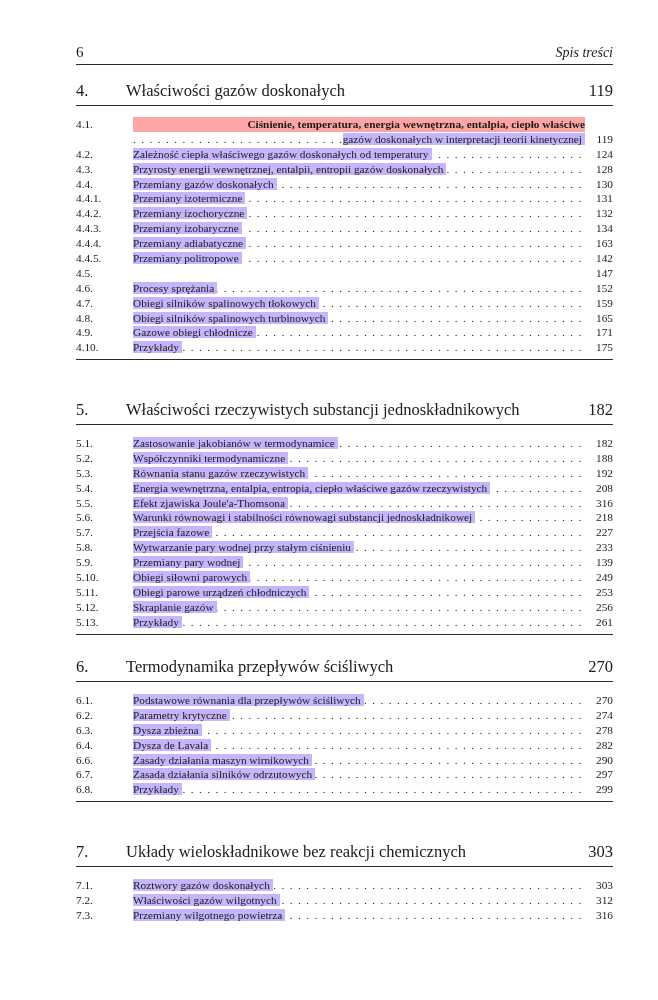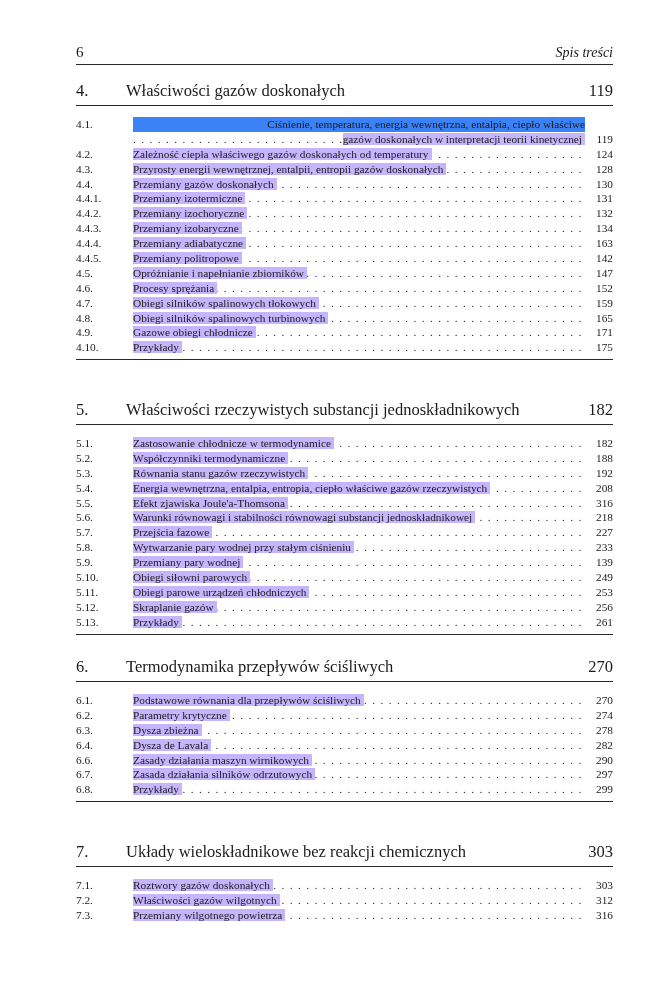--- a/index.html
+++ b/index.html
@@ -32,21 +32,21 @@
   .entry .etext {
     position: absolute; left: 57px; right: 28px; top: 0;
     overflow: hidden; white-space: nowrap;
   }
   .entry.two-line .etext { white-space: normal; }
   .entry .etext .t { background: #c4b5fd; padding-right: 3px; }
   .entry .etext::after {
     content: ". . . . . . . . . . . . . . . . . . . . . . . . . . . . . . . . . . . . . . . . . . . . . . . . . . . . . . . . . . . . . . . . . . . . . . . . . . . . . . . . . . . . . . . . . . . .";
     position: absolute; left: 0; bottom: 0; z-index: -1; white-space: nowrap; letter-spacing: 1.3px;
   }
-  .entry .etext .line1 { display: block; white-space: nowrap; background: #3b82f6; }
+  .entry .etext .line1 { display: block; white-space: nowrap; background: #fca5a5; font-weight: bold; }
   .entry .epage { position: absolute; right: 0; top: 0; }
   .entry.two-line .epage { top: 14.9px; }
 </style>
 </head>
 <body>
 
 <div class="page">
   <div class="running-head">
     <span class="pnum">6</span>
     <span class="rtitle">Spis treści</span>
@@ -100,21 +100,20 @@
             <span class="etext"><span class="t">Przemiany adiabatyczne</span></span>
             <span class="epage">163</span>
           </div>
           <div class="entry">
             <span class="enum">4.4.5.</span>
             <span class="etext"><span class="t">Przemiany politropowe</span></span>
             <span class="epage">142</span>
           </div>
           <div class="entry">
             <span class="enum">4.5.</span>
-            <span class="etext"><span class="t">Opróżnianie i napełnianie zbiorników</span></span>
             <span class="epage">147</span>
           </div>
           <div class="entry">
             <span class="enum">4.6.</span>
             <span class="etext"><span class="t">Procesy sprężania</span></span>
             <span class="epage">152</span>
           </div>
           <div class="entry">
             <span class="enum">4.7.</span>
             <span class="etext"><span class="t">Obiegi silników spalinowych tłokowych</span></span>
@@ -141,21 +140,21 @@
       <div class="chapter" style="top: 398px;">
         <div class="chead">
           <span class="cnum">5.</span>
           <span class="ctitle">Właściwości rzeczywistych substancji jednoskładnikowych</span>
           <span class="cpage">182</span>
         </div>
         <div class="rule"></div>
         <div class="entries">
           <div class="entry">
             <span class="enum">5.1.</span>
-            <span class="etext"><span class="t">Zastosowanie chłodnicze w termodynamice</span></span>
+            <span class="etext"><span class="t">Zastosowanie jakobianów w termodynamice</span></span>
             <span class="epage">182</span>
           </div>
           <div class="entry">
             <span class="enum">5.2.</span>
             <span class="etext"><span class="t">Współczynniki termodynamiczne</span></span>
             <span class="epage">188</span>
           </div>
           <div class="entry">
             <span class="enum">5.3.</span>
             <span class="etext"><span class="t">Równania stanu gazów rzeczywistych</span></span>

